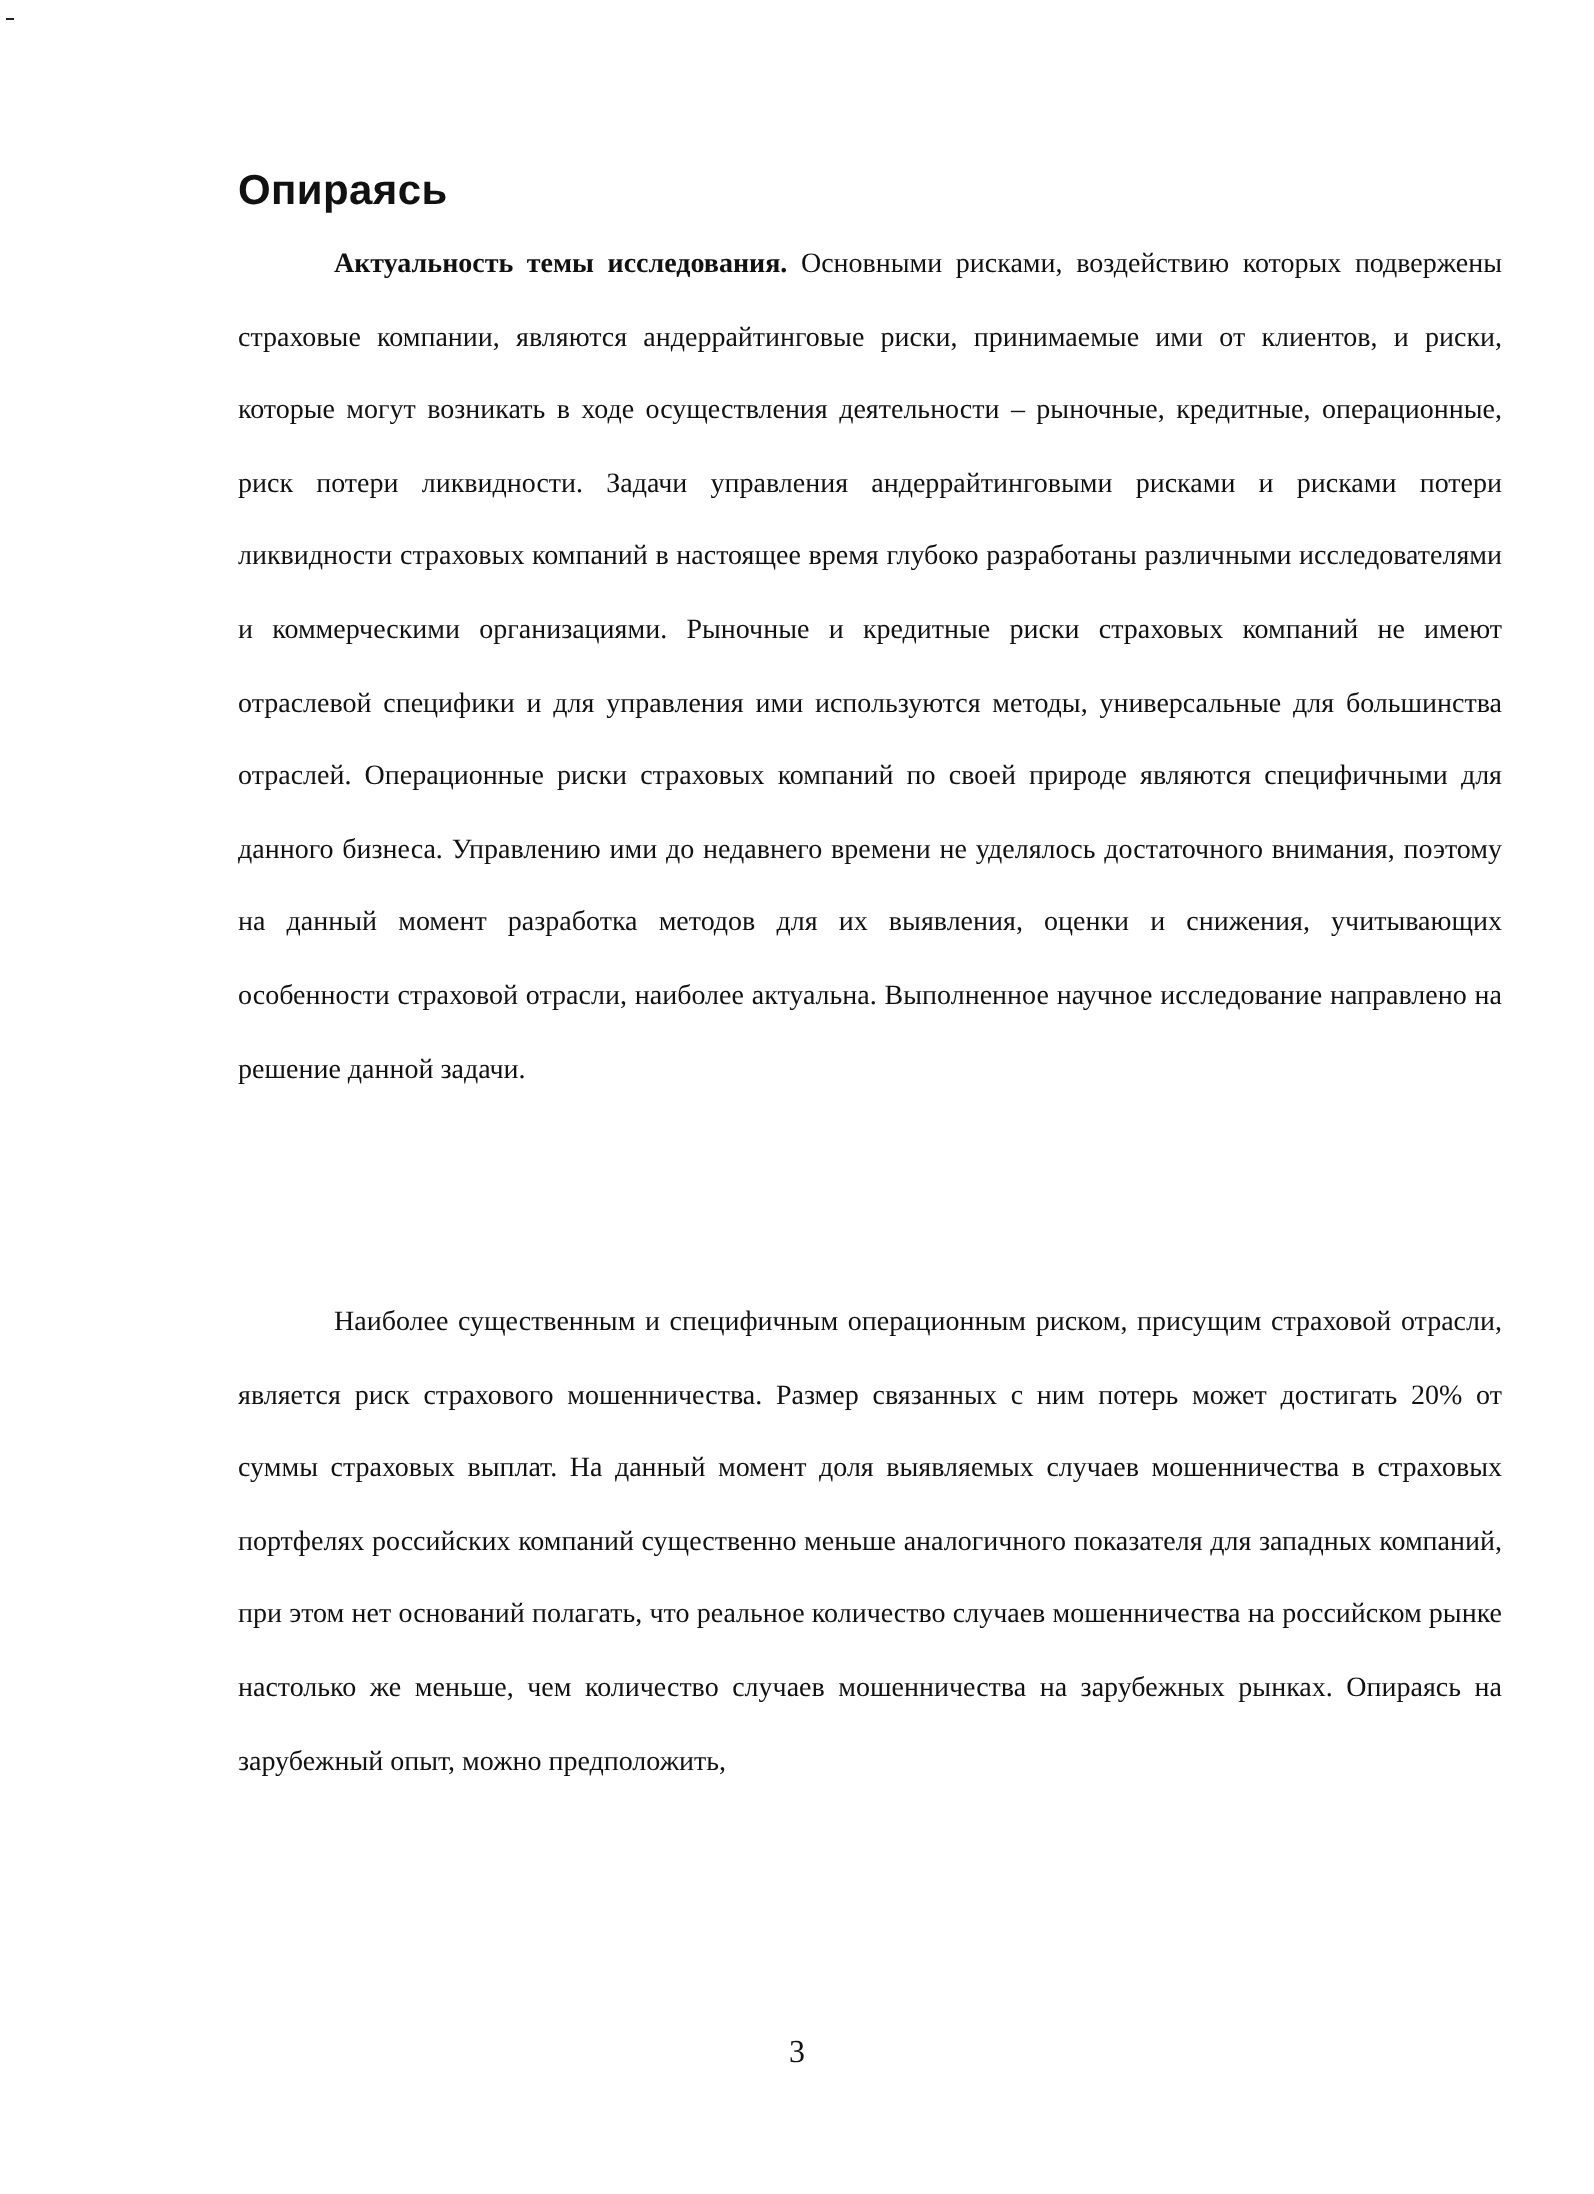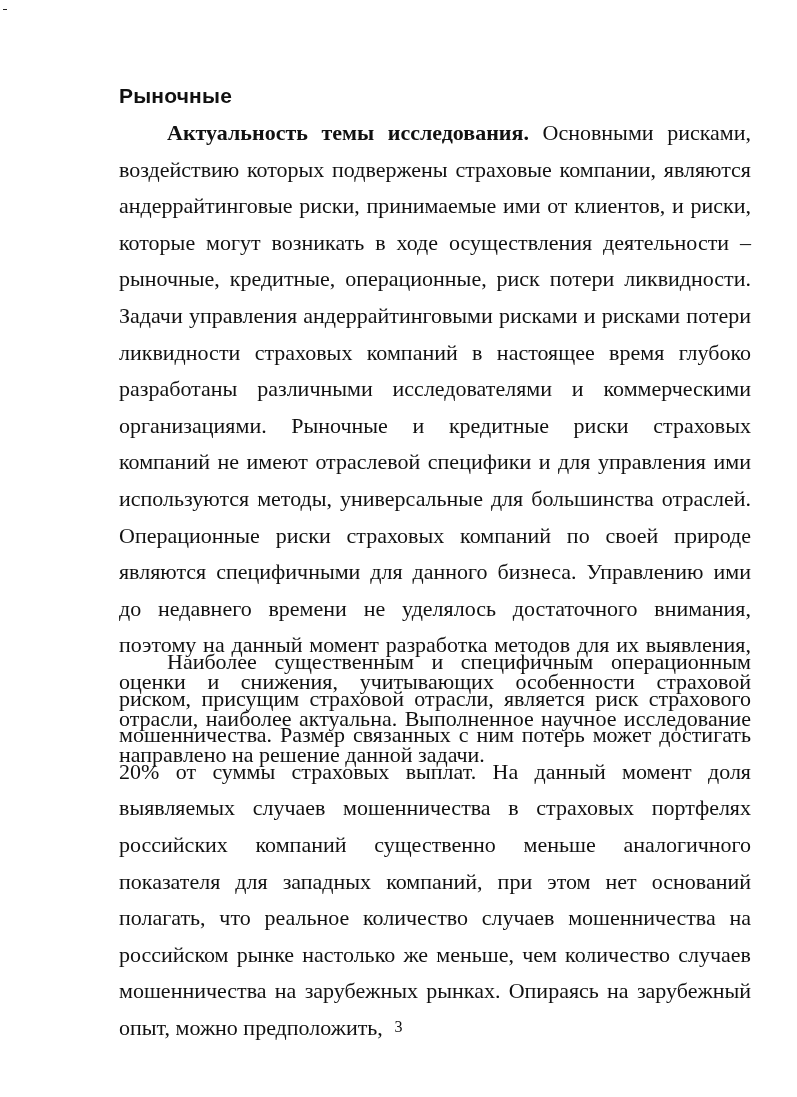--- a/index.html
+++ b/index.html
@@ -15,38 +15,38 @@
     position: absolute; left: 119px; top: 0; width: 632px;
   }
   .heading {
     position: absolute; top: 84px; left: 0;
     font-family: "Liberation Sans", "DejaVu Sans", sans-serif;
     font-weight: bold; font-size: 21px; letter-spacing: 0.2px;
     margin: 0;
   }
   .para {
     position: absolute; left: 0; width: 632px; margin: 0;
-    font-size: 22px; line-height: 36.6px;
+    font-size: 14px; line-height: 36.6px;
     text-align: justify; text-indent: 48px;
     word-spacing: 0px;
   }
   .para b { font-weight: bold; }
   #p1 { top: 115px; }
   #p2 { top: 644px; }
   .pagenum {
     position: absolute; top: 1018px; left: 0; width: 797px; text-align: center;
     font-size: 16px;
   }
 </style>
 </head>
 <body>
 
 <div class="scan-mark"></div>
 
 <div class="page">
-  <h1 class="heading">Рыночные</h1>
+  <h1 class="heading">Опираясь</h1>
 
   <p class="para" id="p1"><b>Актуальность темы исследования.</b><span> Основными рисками, воздействию которых подвержены страховые компании, являются андеррайтинговые риски, принимаемые ими от клиентов, и риски, которые могут возникать в ходе осуществления деятельности – рыночные, кредитные, операционные, риск потери ликвидности. Задачи управления андеррайтинговыми рисками и рисками потери ликвидности страховых компаний в настоящее время глубоко разработаны различными исследователями и коммерческими организациями. Рыночные и кредитные риски страховых компаний не имеют отраслевой специфики и для управления ими используются методы, универсальные для большинства отраслей. Операционные риски страховых компаний по своей природе являются специфичными для данного бизнеса. Управлению ими до недавнего времени не уделялось достаточного внимания, поэтому на данный момент разработка методов для их выявления, оценки и снижения, учитывающих особенности страховой отрасли, наиболее актуальна. Выполненное научное исследование направлено на решение данной задачи.</span></p>
 
   <p class="para" id="p2"><span>Наиболее существенным и специфичным операционным риском, присущим страховой отрасли, является риск страхового мошенничества. Размер связанных с ним потерь может достигать 20% от суммы страховых выплат. На данный момент доля выявляемых случаев мошенничества в страховых портфелях российских компаний существенно меньше аналогичного показателя для западных компаний, при этом нет оснований полагать, что реальное количество случаев мошенничества на российском рынке настолько же меньше, чем количество случаев мошенничества на зарубежных рынках. Опираясь на зарубежный опыт, можно предположить,</span></p>
 </div>
 
 <div class="pagenum">3</div>
 
 </body></html>

